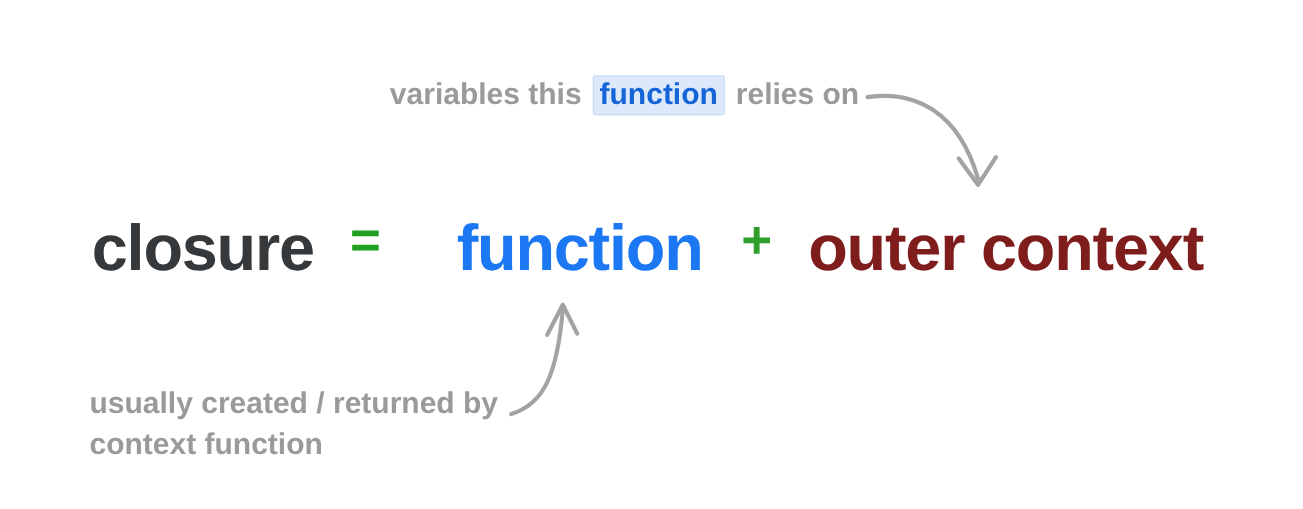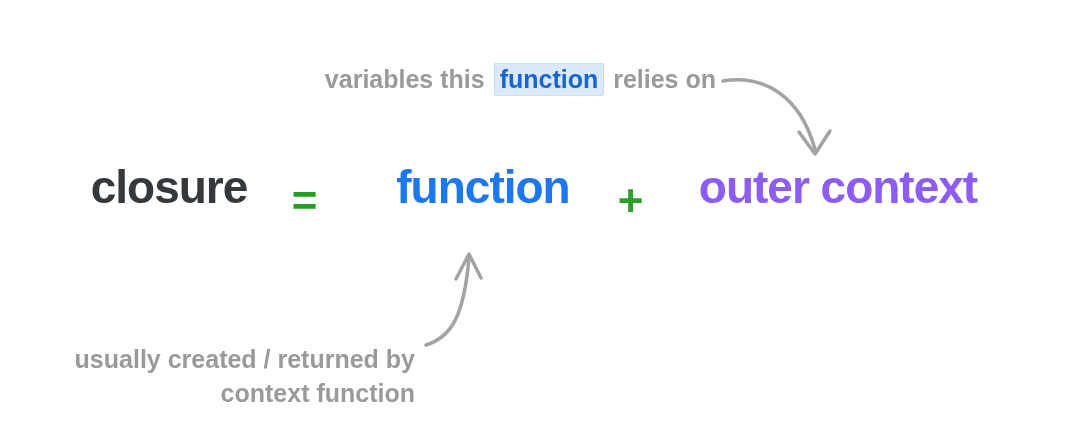--- a/index.html
+++ b/index.html
@@ -32,40 +32,40 @@
     background: #dbe9fa;
     border: 1px solid #c8dcf6;
     border-radius: 2px;
     padding: 1px 5px 2px 5px;
     margin: 0 2px;
   }
 
   
   .eq-token {
     position: absolute;
-    top: 164px;
+    top: 180px;
     transform: translateX(-50%);
     white-space: nowrap;
-    font-size: 46px;
+    font-size: 54px;
     font-weight: bold;
     line-height: 1;
     letter-spacing: -1px;
   }
   .tok-closure { left: 169px; color: #35393c; }
   .tok-equals  { left: 304px; color: #22a022; font-size: 44px; top: 179px; }
   .tok-function{ left: 483px; color: #1b78f2; }
   .tok-plus    { left: 630px; color: #2f9e2b; font-size: 44px; top: 179px; }
-  .tok-outer   { left: 838px; color: #8b5cf6; }
+  .tok-outer   { left: 838px; color: #7f1d1d; }
 
   
   .bottom-annotation {
     position: absolute;
-    top: 342px;
+    top: 319px;
     right: 671px;
-    text-align: right;
+    text-align: left;
     white-space: nowrap;
     font-size: 25px;
     font-weight: bold;
     color: #9a9a9a;
     line-height: 34px;
   }
 
   
   .arrows-svg {
     position: absolute;

